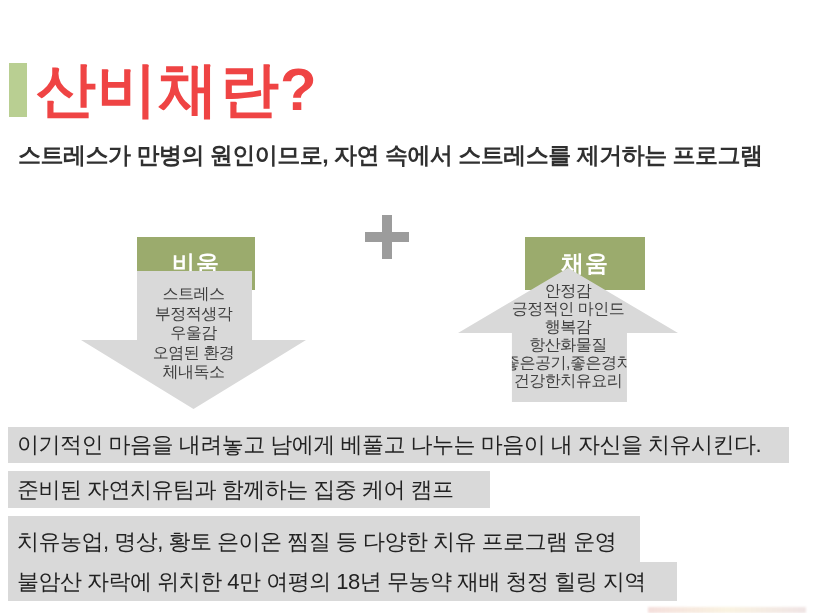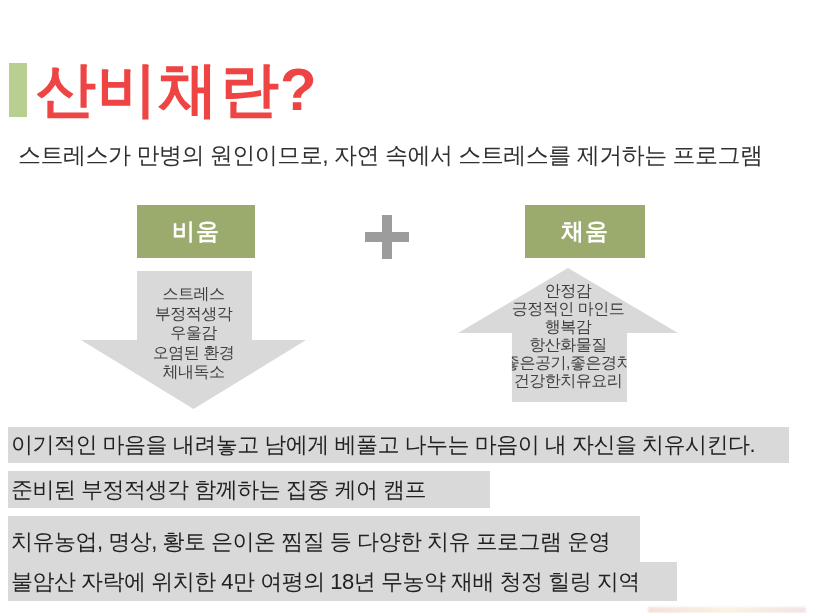--- a/index.html
+++ b/index.html
@@ -13,27 +13,27 @@
   
   .title-bullet{left:9px;top:63px;width:18px;height:54px;background:#b9cf92;}
   .page-title{
     left:36px;top:62px;width:400px;height:56px;line-height:56px;
     font-size:60px;font-weight:700;color:#ef4444;letter-spacing:1px;
   }
 
   
   .subtitle{
     left:18px;top:140px;width:790px;
-    font-size:23px;font-weight:400;color:#303030;letter-spacing:-0.5px;
+    font-size:23px;font-weight:700;color:#303030;letter-spacing:-0.5px;
   }
 
   
   .label-box{
     background:#9bab6d;color:#ffffff;font-size:23px;font-weight:700;
-    display:flex;align-items:center;justify-content:center;letter-spacing:1px;
+    display:flex;align-items:center;justify-content:center;letter-spacing:1px;margin-top:32px;
   }
   .box-empty{left:137px;top:205px;width:118px;height:53px;}
   .box-fill{left:525px;top:205px;width:120px;height:53px;}
 
   
   .plus-icon{left:365px;top:215px;width:44px;height:44px;}
   .plus-icon .bar-h{position:absolute;left:0;top:17px;width:44px;height:10px;background:#9c9c9c;}
   .plus-icon .bar-v{position:absolute;left:17px;top:0;width:10px;height:44px;background:#9c9c9c;}
 
   
@@ -50,21 +50,21 @@
     position:absolute;left:0;width:100%;text-align:center;
     font-size:16px;color:#3f3f3f;letter-spacing:-0.5px;
   }
   .arrow-down .arrow-text{top:13px;line-height:19.5px;}
   .arrow-up .arrow-text{top:14px;line-height:18px;}
   .arrow-text div{white-space:nowrap;}
 
   
   .hl{
     left:8px;background:#d9d9d9;color:#222222;font-size:22px;
-    letter-spacing:-0.5px;display:flex;align-items:center;padding-left:3px;
+    letter-spacing:-0.5px;display:flex;align-items:center;padding-left:9px;
     box-sizing:border-box;white-space:nowrap;
   }
   .hl-1{top:427px;width:781px;height:36px;}
   .hl-2{top:471px;width:482px;height:37px;}
   .hl-3{top:516px;width:632px;height:51px;}
   .hl-4{top:562px;width:669px;height:39px;}
 
   
   .watermark-remnant{
     left:648px;top:607px;width:158px;height:6px;
@@ -108,17 +108,17 @@
     <div>안정감</div>
     <div>긍정적인 마인드</div>
     <div>행복감</div>
     <div>항산화물질</div>
     <div>좋은공기,좋은경치</div>
     <div>건강한치유요리</div>
   </div>
 </div>
 
 <div class="abs hl hl-1">이기적인 마음을 내려놓고 남에게 베풀고 나누는 마음이 내 자신을 치유시킨다.</div>
-<div class="abs hl hl-2">준비된 부정적생각 함께하는 집중 케어 캠프</div>
+<div class="abs hl hl-2">준비된 자연치유팀과 함께하는 집중 케어 캠프</div>
 <div class="abs hl hl-3">치유농업, 명상, 황토 은이온 찜질 등 다양한 치유 프로그램 운영</div>
 <div class="abs hl hl-4">불암산 자락에 위치한 4만 여평의 18년 무농약 재배 청정 힐링 지역</div>
 
 <div class="abs watermark-remnant"></div>
 
 </body></html>

